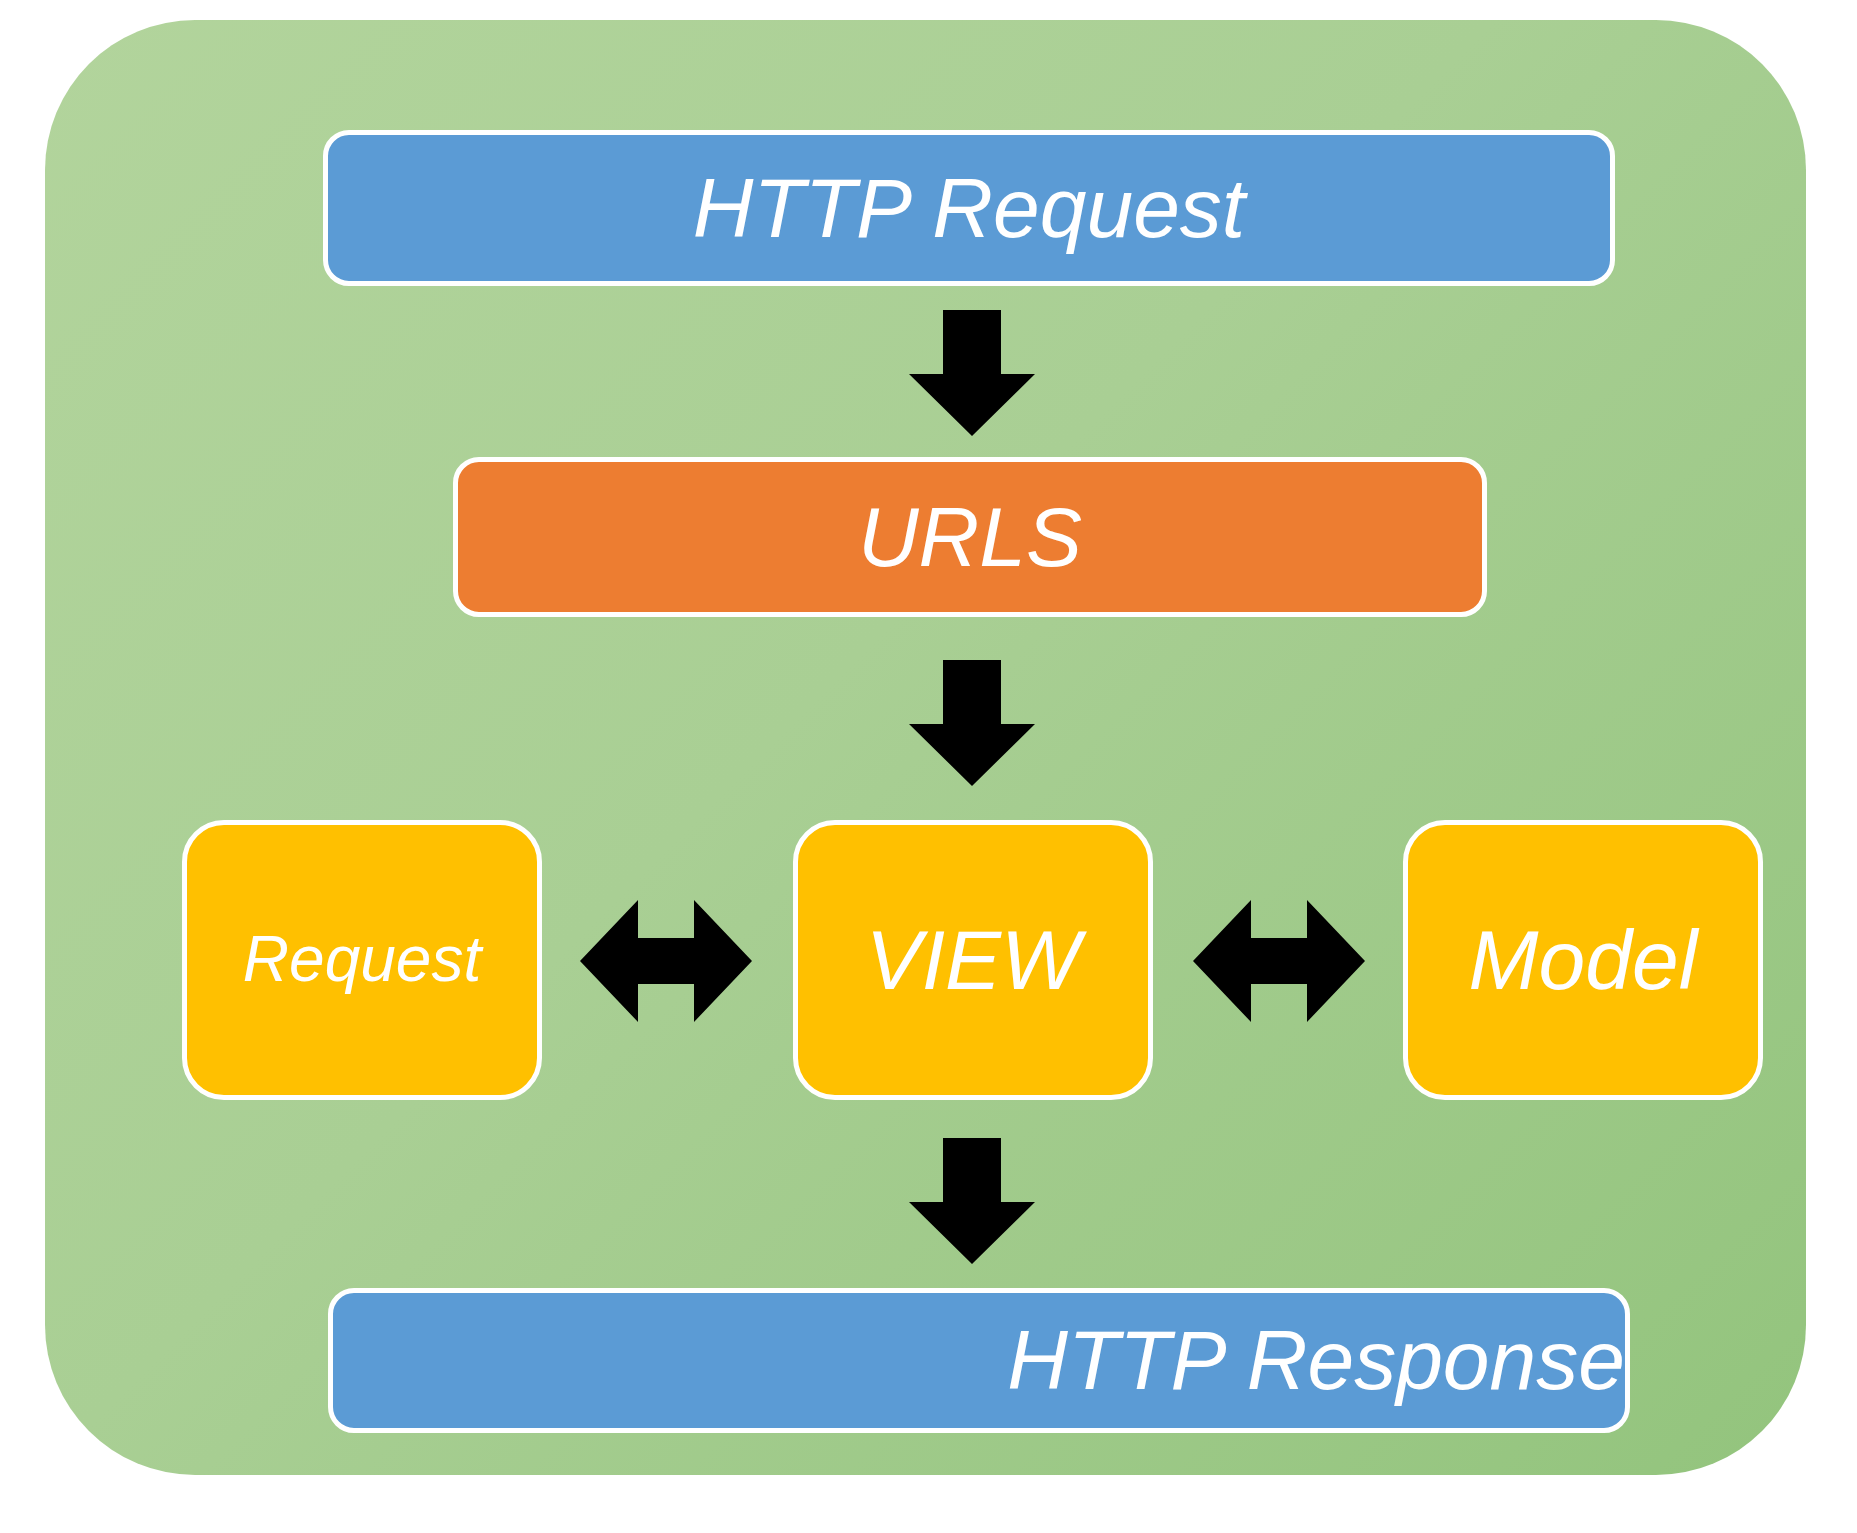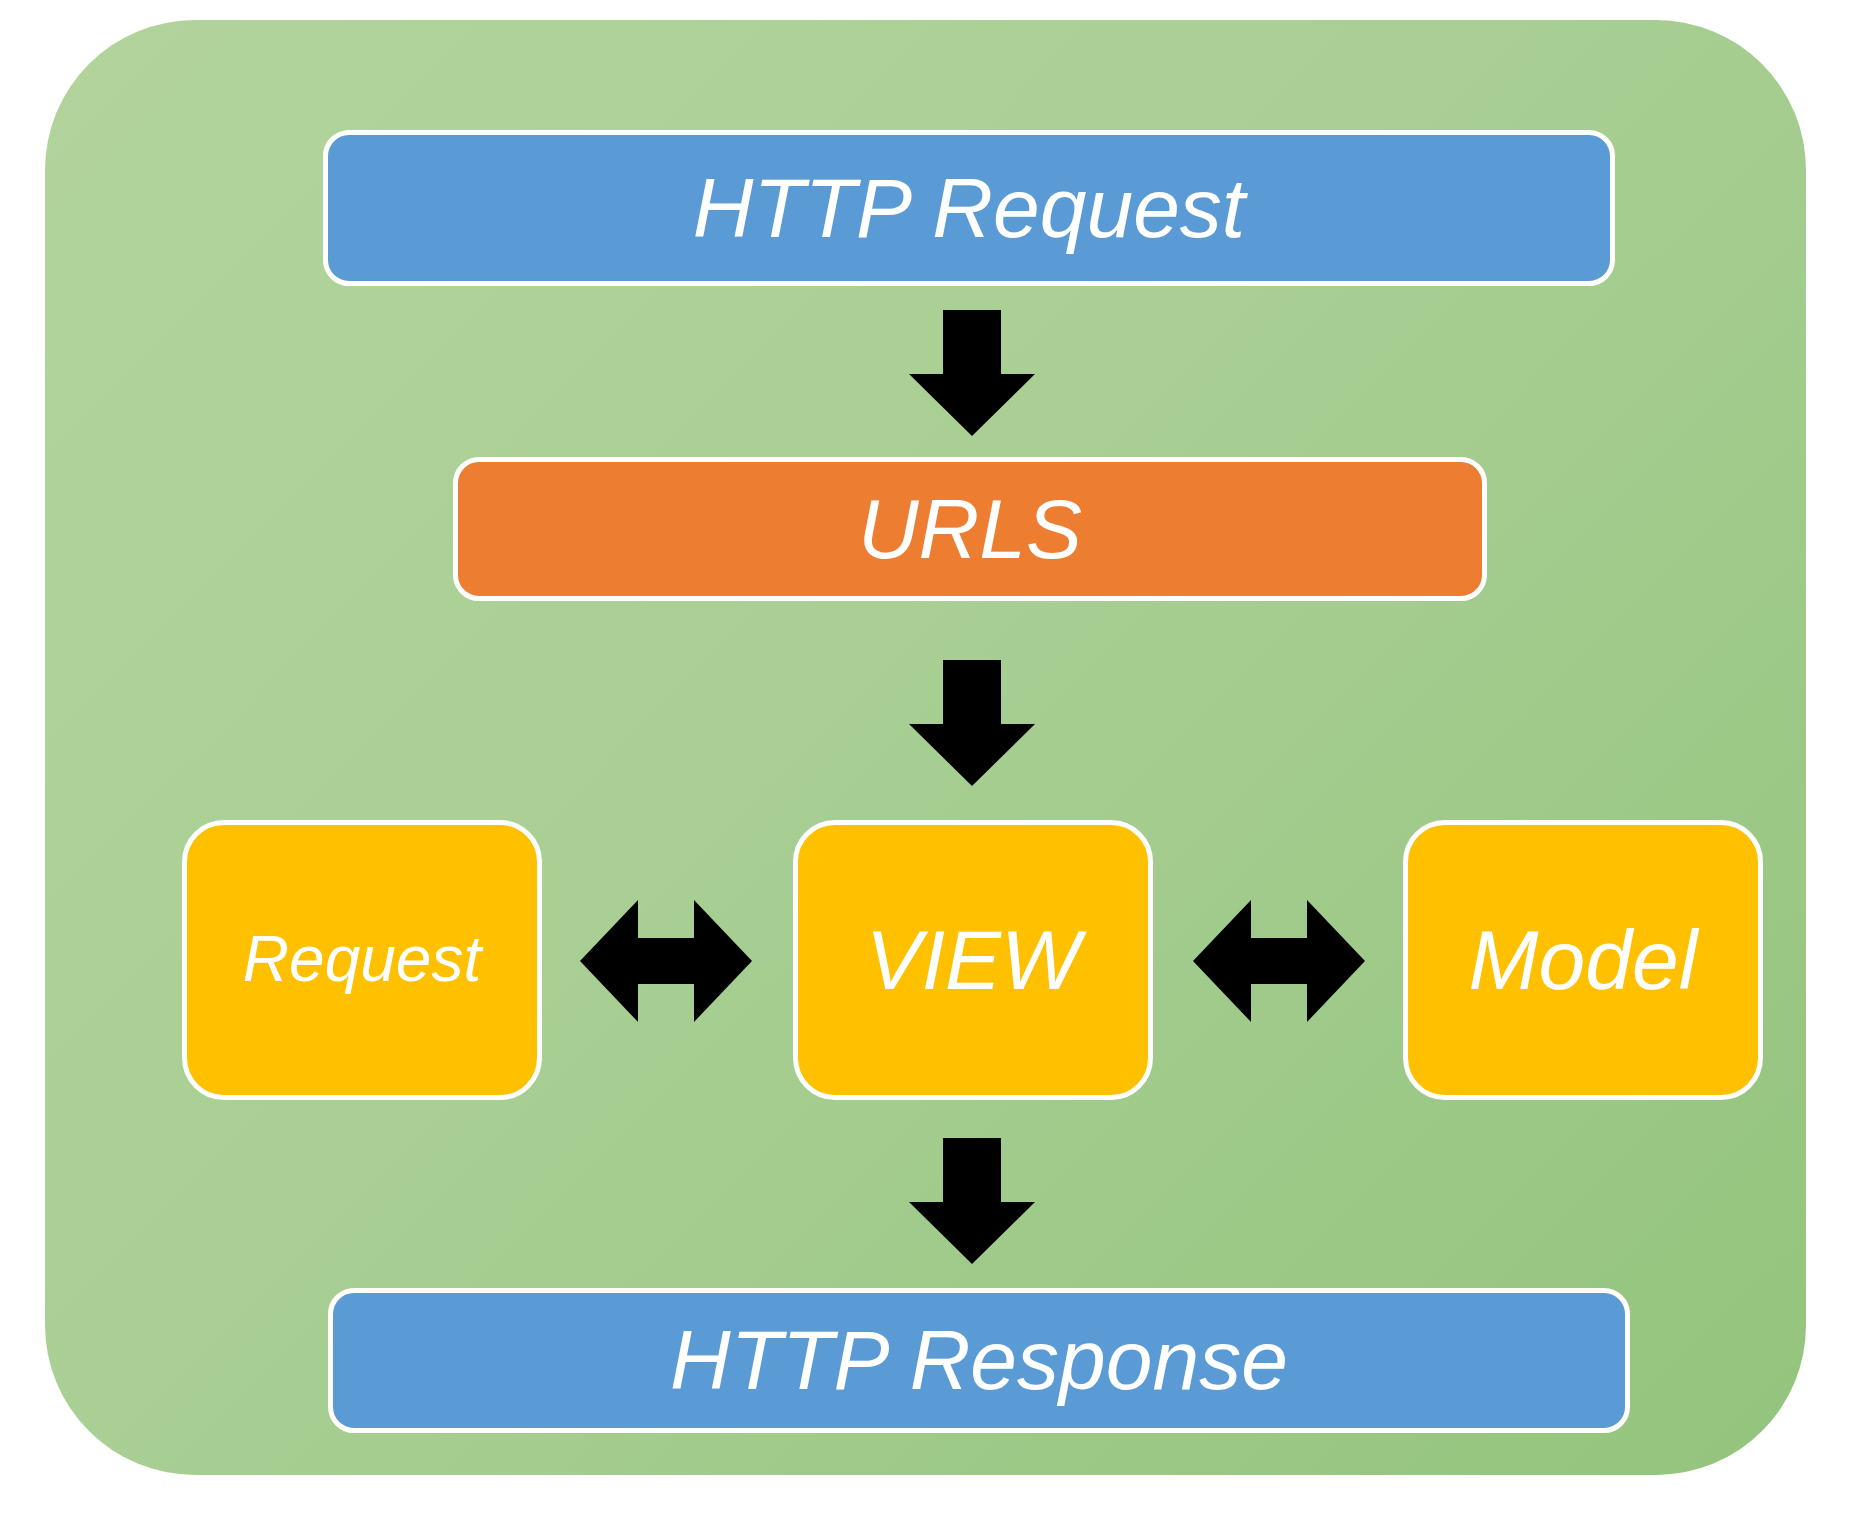--- a/index.html
+++ b/index.html
@@ -55,21 +55,21 @@
   #http-request {
     left: 278px;  top: 110px;
     width: 1292px; height: 156px;
     border-radius: 26px;
     font-size: 84px;
   }
 
   
   #urls {
     left: 408px;  top: 437px;
-    width: 1034px; height: 144px;
+    width: 1034px; height: 160px;
     border-radius: 26px;
     font-size: 84px;
   }
 
   
   #template {
     left: 137px;  top: 800px;
     width: 360px; height: 280px;
     border-radius: 42px;
     font-size: 64px;
@@ -90,20 +90,21 @@
     border-radius: 42px;
     font-size: 84px;
   }
 
   
   #http-response {
     left: 283px;  top: 1268px;
     width: 1302px; height: 145px;
     border-radius: 26px;
     font-size: 84px;
+    justify-content: flex-end;
   }
 
   
   .arrow {
     position: absolute;
   }
   .arrow svg { display: block; }
 
   #arrow-request-to-urls { left: 864px; top: 290px;  width: 126px; height: 126px; }
   #arrow-urls-to-view    { left: 864px; top: 640px;  width: 126px; height: 126px; }

